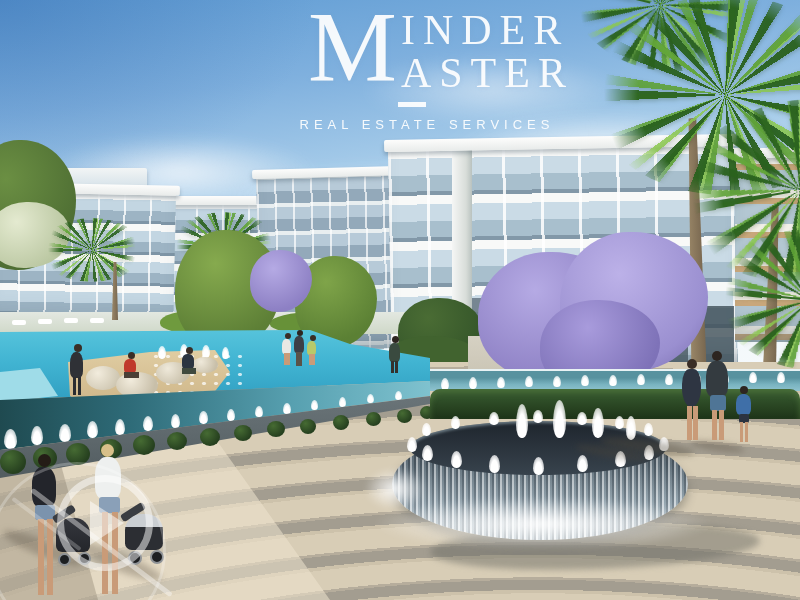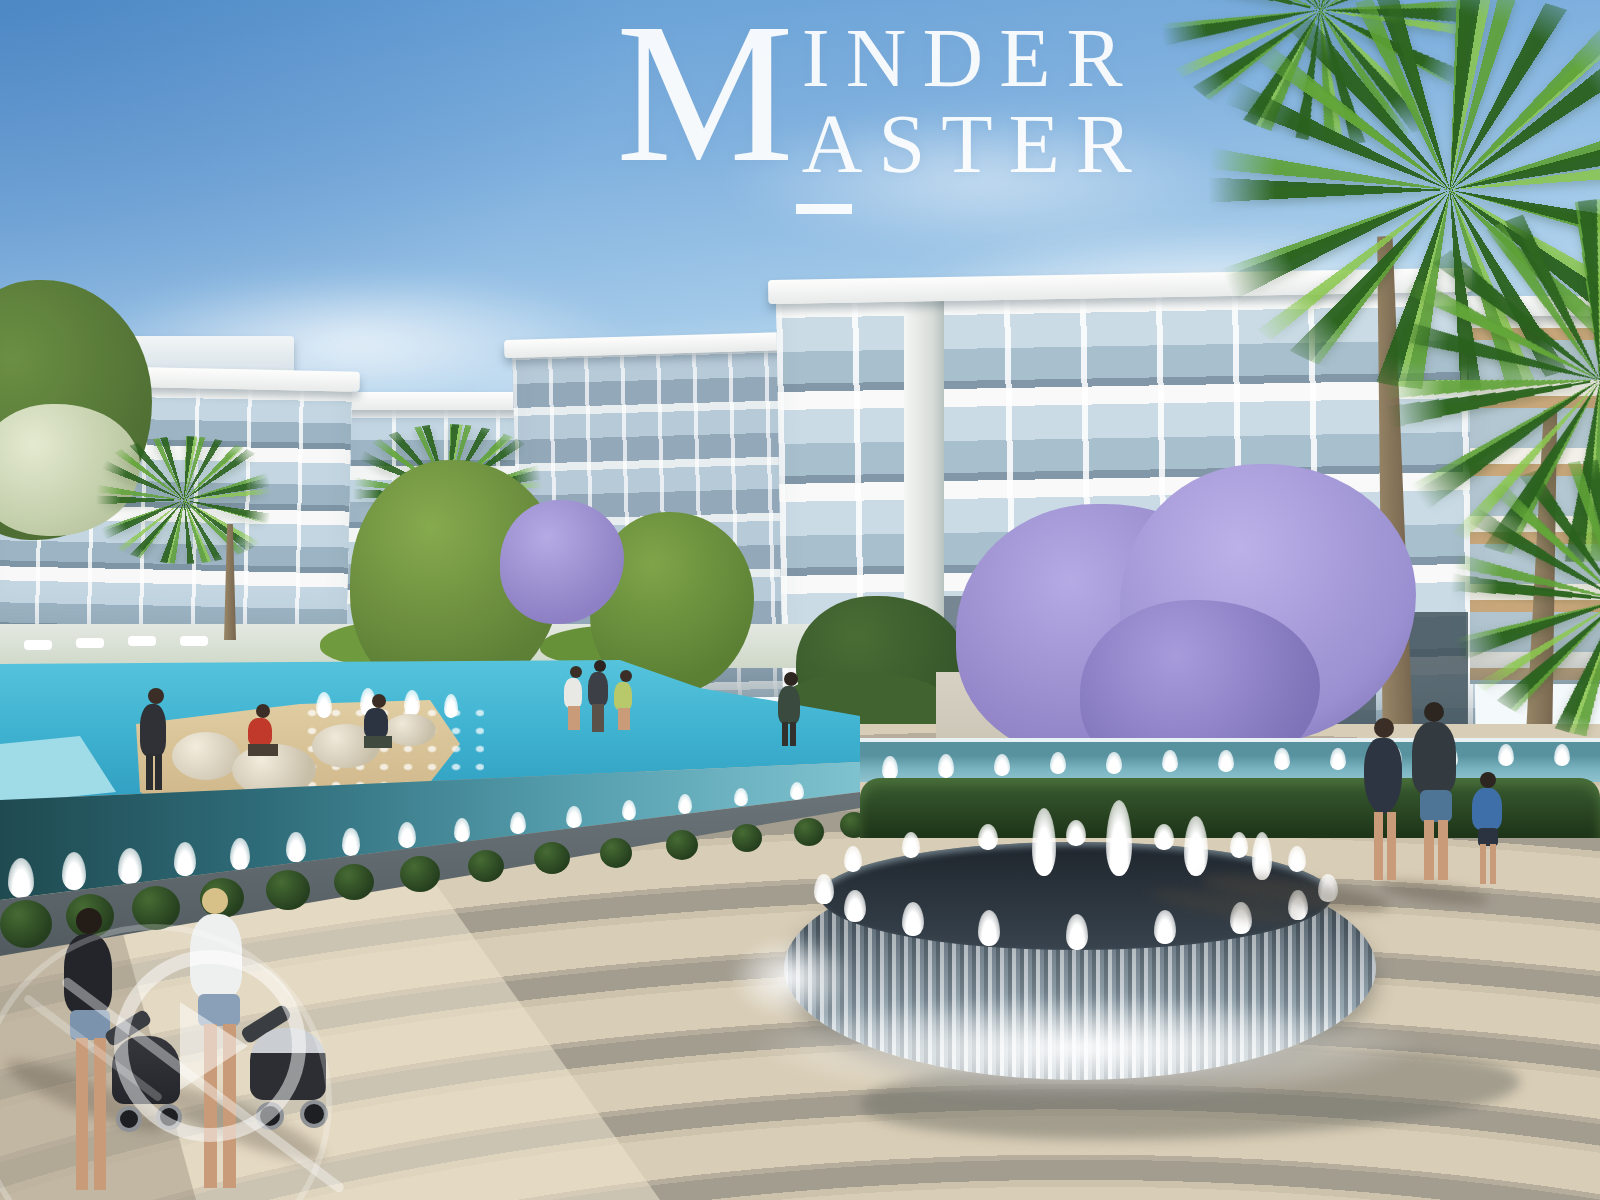--- a/index.html
+++ b/index.html
@@ -335,20 +335,21 @@
   <div class="abs palm" style="left:715px;top:230px;width:190px;height:140px;transform:rotate(6deg);"></div>
 
   <div class="abs brand">
     <span class="brand-initial">M</span>
     <span class="brand-rest">
       <span>INDER</span>
       <span>ASTER</span>
     </span>
   </div>
   <div class="abs divider"></div>
+  <div class="abs tagline">REAL ESTATE SERVICES</div>
 
   <div>
     <div class="abs ring2" style="left:-12px;top:462px;width:172px;height:172px;"></div>
     <div class="abs ring" style="left:57px;top:475px;width:96px;height:96px;box-sizing:border-box;"></div>
     <div class="abs tri" style="left:90px;top:501px;"></div>
     <div class="abs swoosh" style="left:14px;top:540px;width:175px;height:5px;transform:rotate(37deg);"></div>
     <div class="abs swoosh" style="left:4px;top:522px;width:85px;height:4px;transform:rotate(37deg);opacity:.6;"></div>
   </div>
 
 </div>

